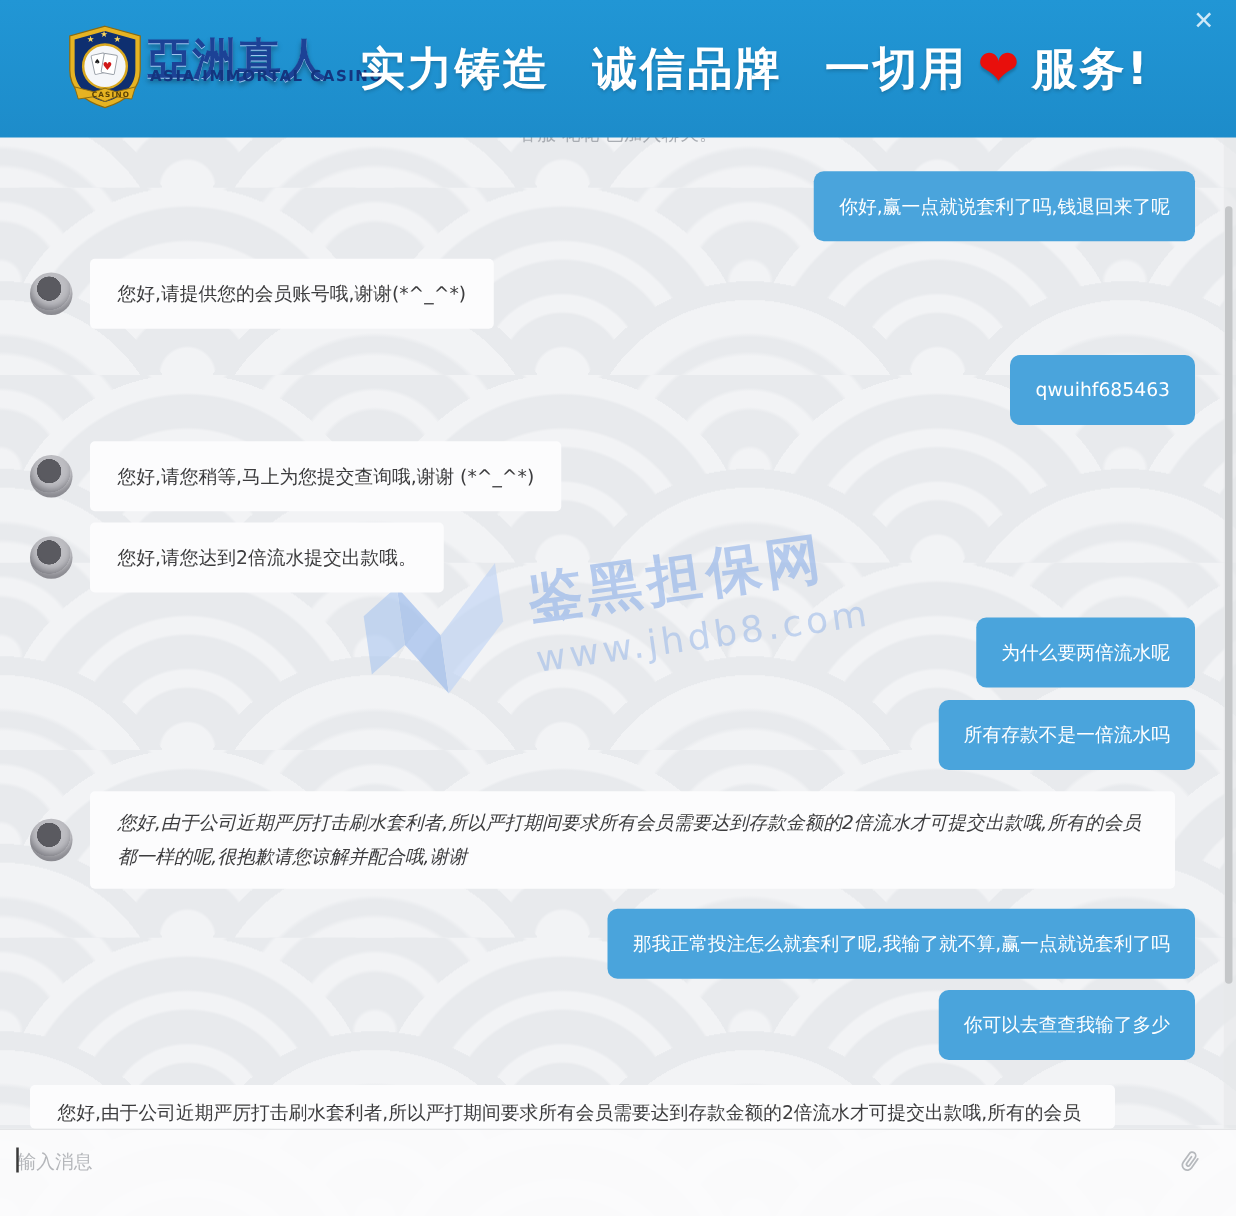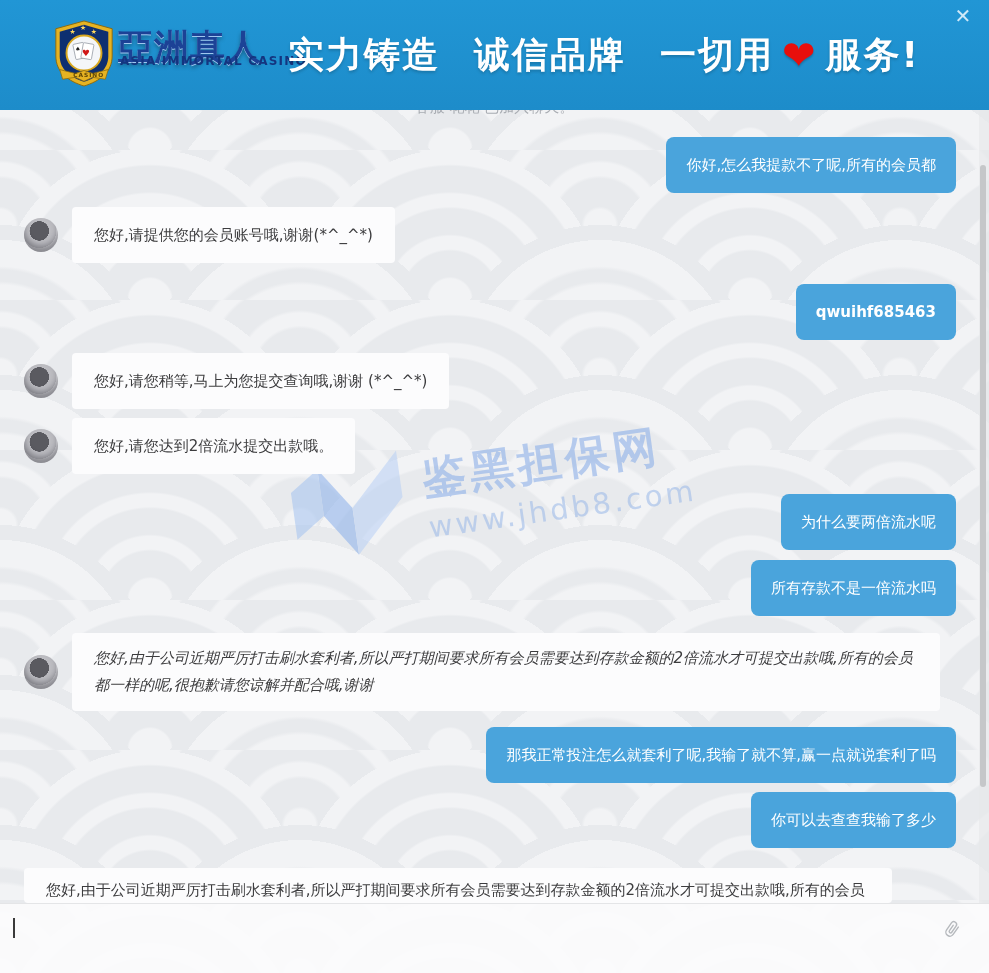--- a/index.html
+++ b/index.html
@@ -80,21 +80,21 @@
     background:#fcfcfd; color:#3c3c3e; border-radius:4px;
     padding:20px 22px;
   }
   .bubble.user{
     background:#4aa4dc; color:#ffffff; border-radius:8px;
     padding:20px 20px;
   }
   .bubble.wide{ width:868px; line-height:27px; padding:12px 22px; }
   .bubble.clip{ max-height:35px; overflow:hidden; padding-top:9px; }
 
-  .r1{ top:137px; } .r2{ top:207px;align-items:center; } .r3{ top:284px;font-weight:bold; } .r4{ top:353px; }
+  .r1{ top:137px; } .r2{ top:207px;align-items:center; } .r3{ top:284px; } .r4{ top:353px; }
   .r5{ top:418px; } .r6{ top:494px; } .r7{ top:560px; } .r8{ top:633px;font-style:italic; }
   .r9{ top:727px;margin-left:12px; } .r10{ top:792px; } .r11{ top:868px; }
 
   
   .scroll-track{ position:absolute; right:0; top:110px; width:10px; height:793px; background:rgba(230,231,234,.6); z-index:3; }
   .scroll-thumb{ position:absolute; right:3px; top:165px; width:6px; height:622px; border-radius:3px; background:#c5c7c9; z-index:4; }
 
   
   .composer{
     position:absolute; left:0; bottom:0; width:989px; height:70px;
@@ -127,21 +127,21 @@
         <polygon fill="#b3cdf5" points="64,58 116,6 116,54 64,106"></polygon>
       </svg>
     </span>
     <span class="wm-text">
       <div class="wm-title">鉴黑担保网</div>
       <div class="wm-url">www.jhdb8.com</div>
     </span>
   </div>
 
   <div class="row right r1">
-    <div class="bubble user">你好,怎么我提款不了呢,所有的会员都</div>
+    <div class="bubble user">你好,赢一点就说套利了吗,钱退回来了呢</div>
   </div>
 
   <div class="row left r2">
     <div class="avatar"></div>
     <div class="bubble agent">您好,请提供您的会员账号哦,谢谢(*^_^*)</div>
   </div>
 
   <div class="row right r3">
     <div class="bubble user">qwuihf685463</div>
   </div>
@@ -209,20 +209,21 @@
       <span class="slogan-heart-group">
         <span>一切用</span>
         <span class="heart">❤</span>
         <span>服务!</span>
       </span>
     </div>
     <button class="close-btn">✕</button>
   </div>
 
   <div class="composer">
+    <input type="text" value="" placeholder="输入消息" style="">
     <div class="caret"></div>
     <button class="attach-btn">
       <span>
         <svg width="22" height="24" viewBox="0 0 22 24" transform="rotate(35)">
           <path d="M14.5 6 L14.5 15 a4 4 0 0 1 -8 0 L6.5 6.5 a2.8 2.8 0 0 1 5.6 0 L12.1 14 a1.4 1.4 0 0 1 -2.8 0 L9.3 7.5" fill="none" stroke="#b6b9bd" stroke-width="1.4" stroke-linecap="round"></path>
         </svg>
       </span>
     </button>
   </div>
 

